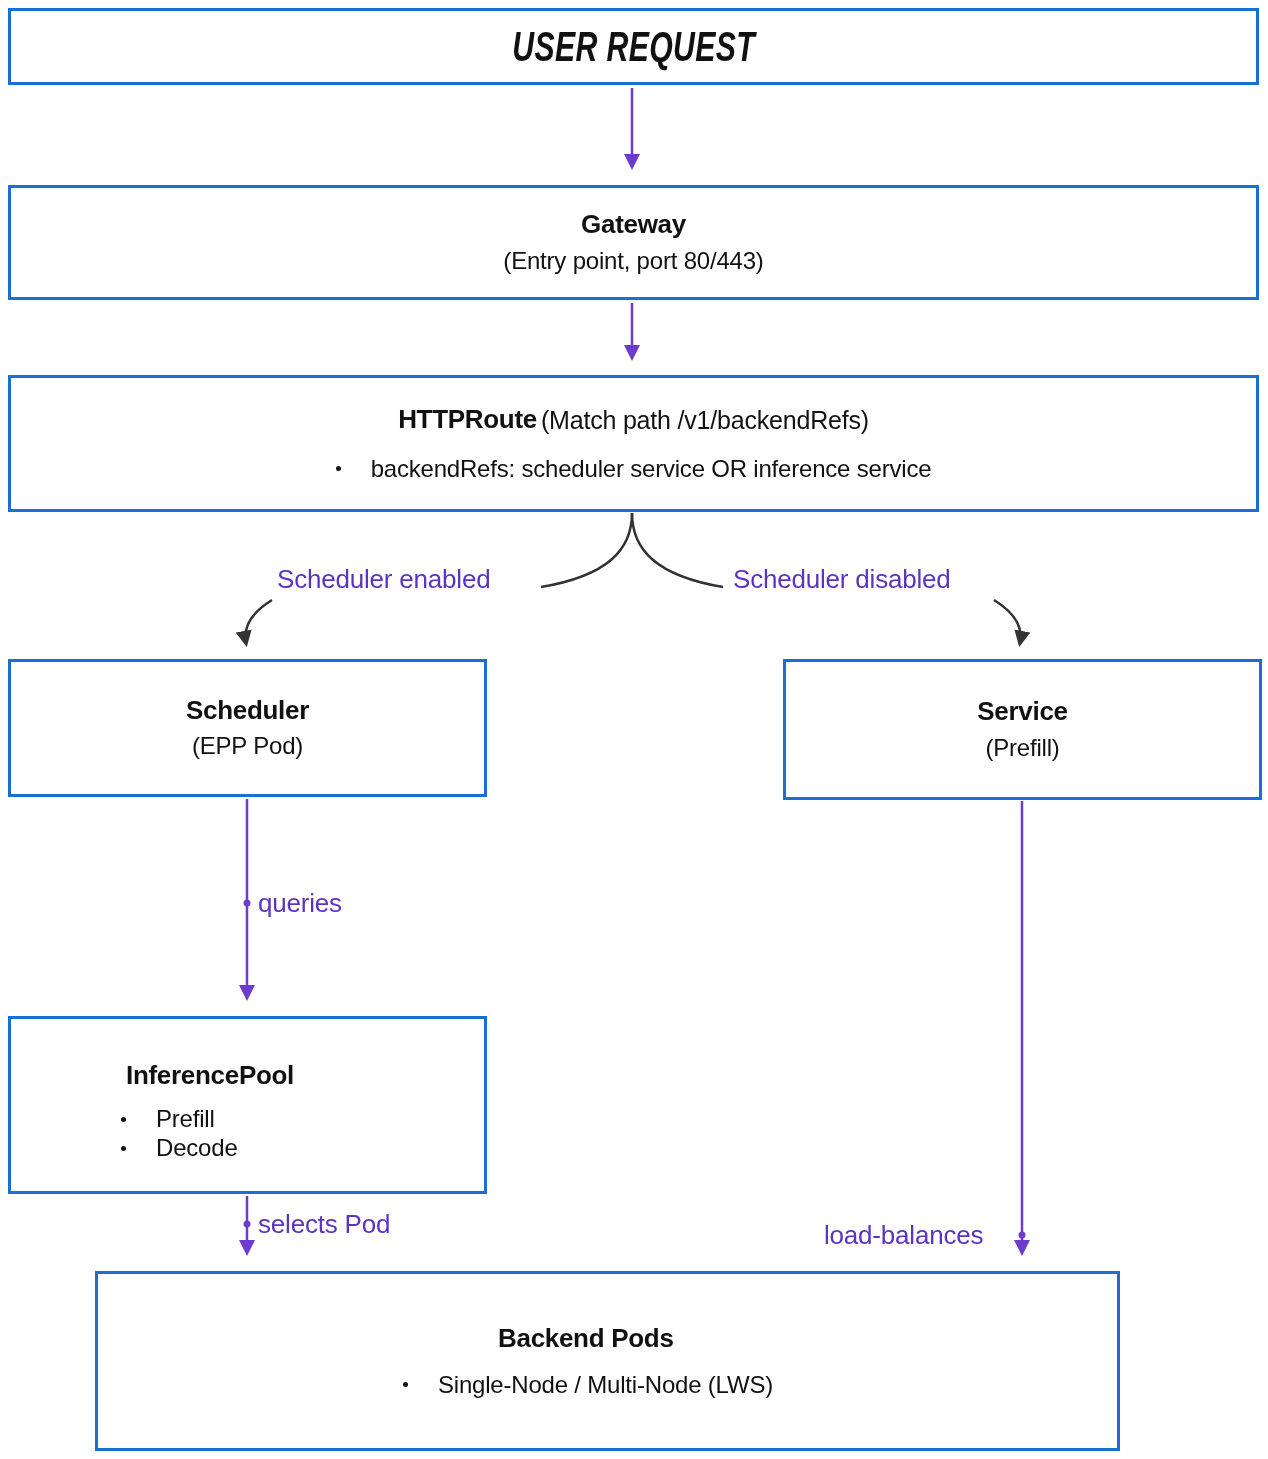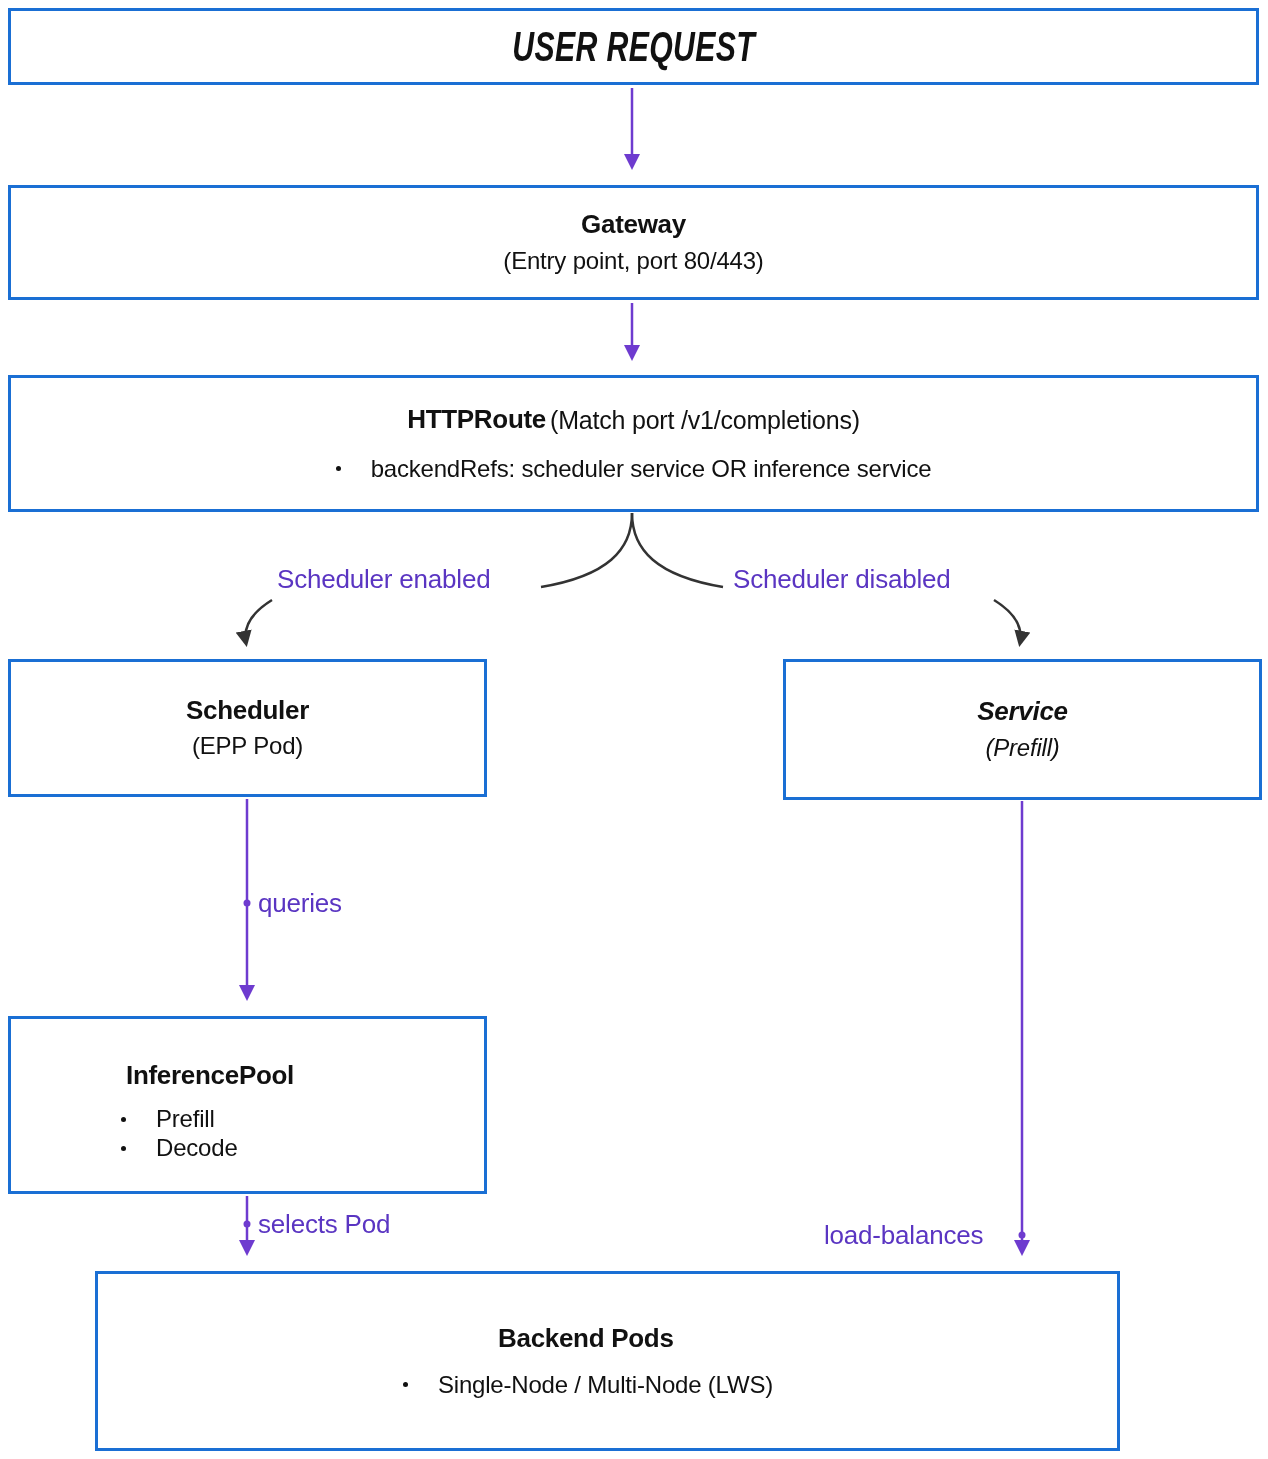--- a/index.html
+++ b/index.html
@@ -54,21 +54,21 @@
     font-size:26px;letter-spacing:-0.2px;
     white-space:nowrap;
     background:transparent;
   }
 
   
   #n-user{left:8px;top:8px;width:1251px;height:77px;}
   #n-gateway{left:8px;top:185px;width:1251px;height:115px;gap:4px;}
   #n-httproute{left:8px;top:375px;width:1251px;height:137px;gap:18px;}
   #n-scheduler{left:8px;top:659px;width:479px;height:138px;gap:4px;}
-  #n-service{left:783px;top:659px;width:479px;height:141px;gap:4px;font-style:italic;}
+  #n-service{left:783px;top:659px;width:479px;height:141px;gap:4px;}
   #n-inferencepool{left:8px;top:1016px;width:479px;height:178px;align-items:flex-start;padding-left:110px;gap:14px;}
   #n-inferencepool .node-title{align-self:flex-start;margin-left:5px;margin-top:12px;}
   #n-backend{left:95px;top:1271px;width:1025px;height:180px;gap:16px;align-items:flex-start;padding-left:305px;}
   #n-backend .node-title{margin-left:95px;}
 
   
   #lbl-enabled{left:277px;top:564px;}
   #lbl-disabled{left:733px;top:564px;}
   #lbl-queries{left:258px;top:888px;}
   #lbl-selects{left:258px;top:1209px;}
@@ -111,21 +111,21 @@
   </div>
 
   <div class="node" id="n-gateway">
     <div class="node-title">Gateway</div>
     <div class="node-sub">(Entry point, port 80/443)</div>
   </div>
 
   <div class="node" id="n-httproute">
     <div class="title-row">
       <span class="node-title">HTTPRoute</span>
-      <span class="node-sub">(Match port /v1/completions)</span>
+      <span class="node-sub">(Match path /v1/backendRefs)</span>
     </div>
     <div class="bullet-row">
       <span class="bullet-dot"></span>
       <span>backendRefs: scheduler service OR inference service</span>
     </div>
   </div>
 
   <div class="node" id="n-scheduler">
     <div class="node-title">Scheduler</div>
     <div class="node-sub">(EPP Pod)</div>

